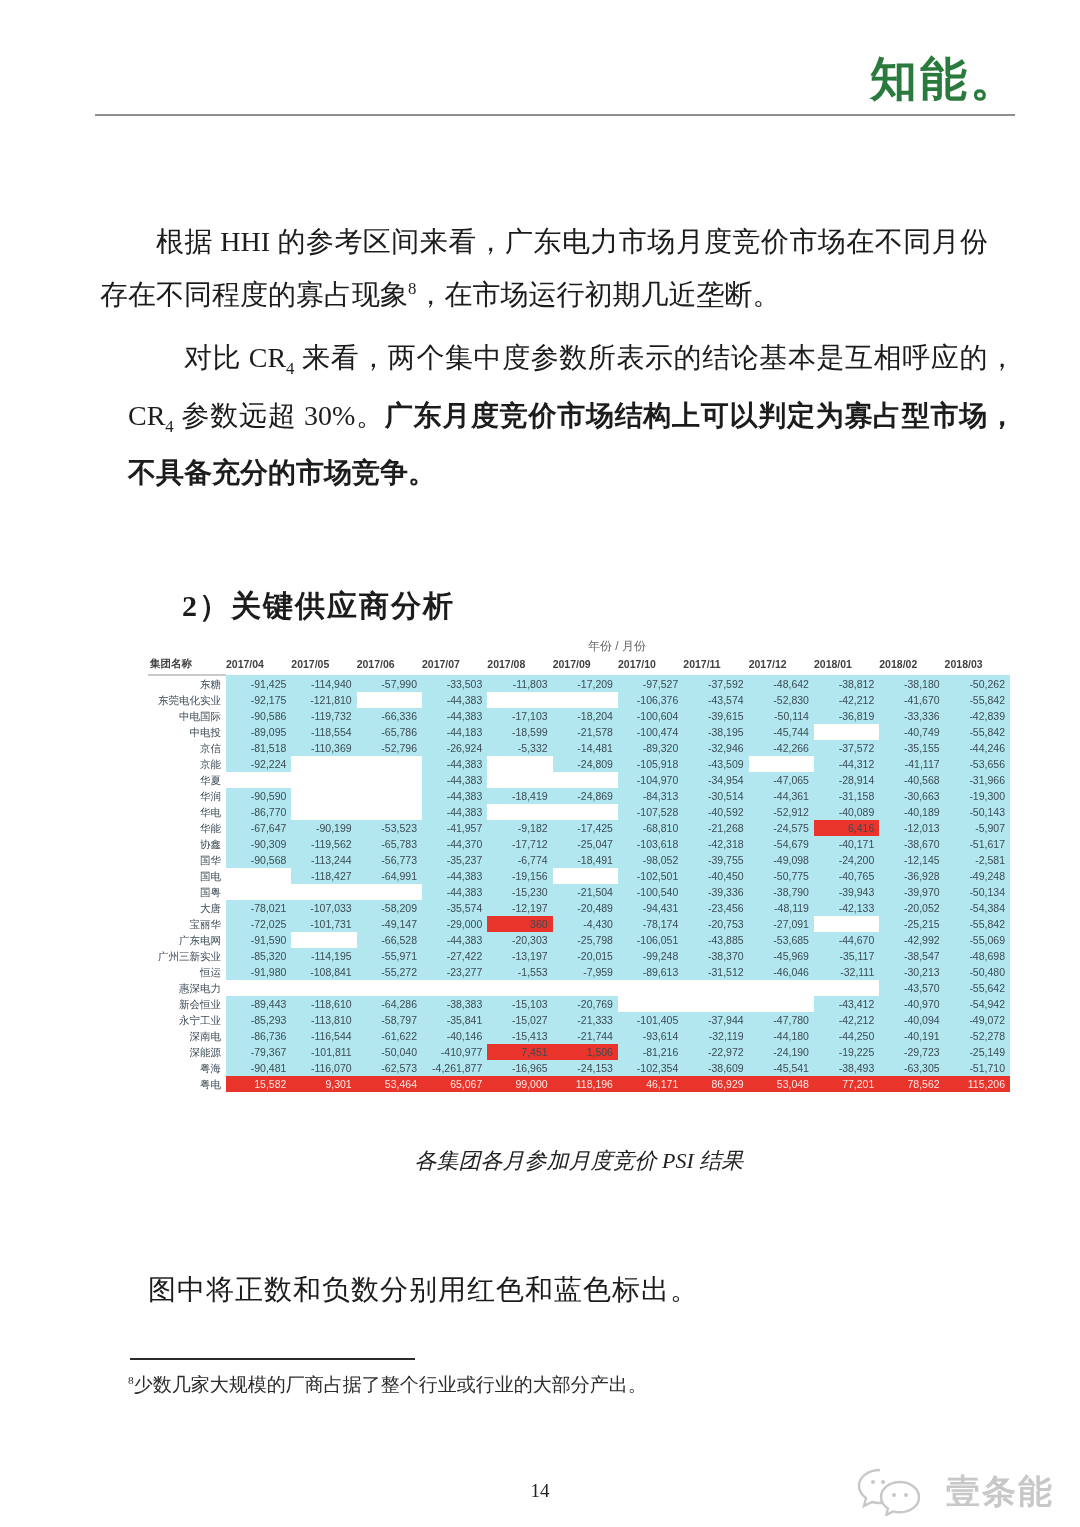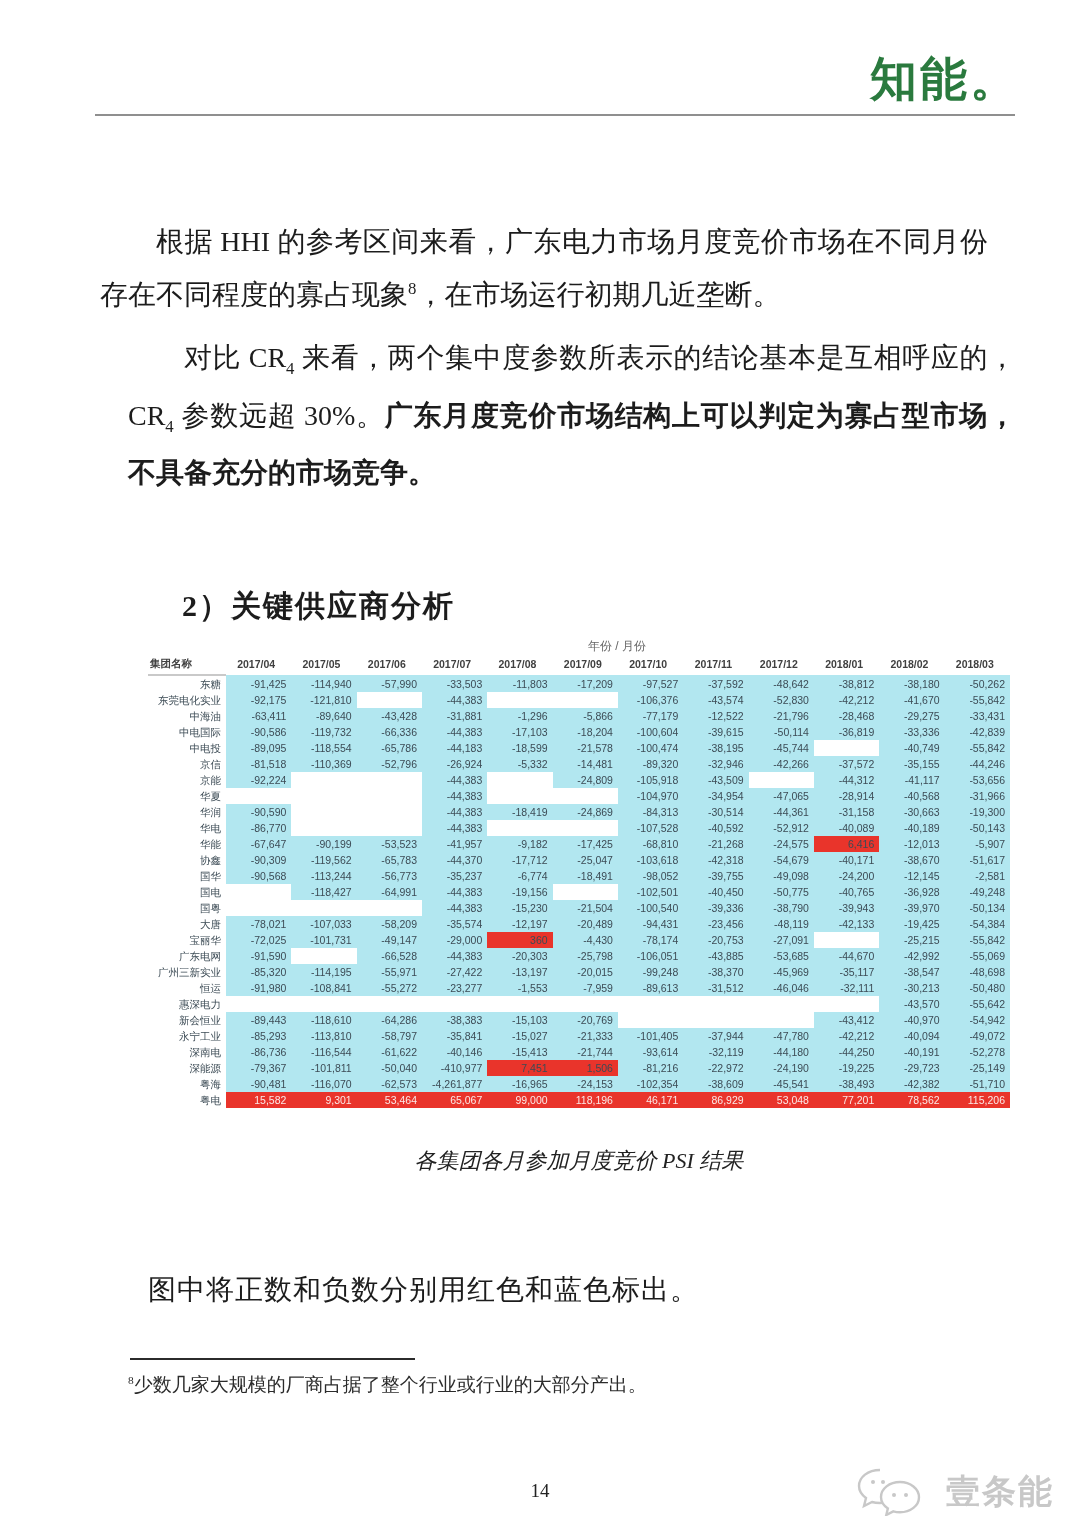--- a/index.html
+++ b/index.html
@@ -34,21 +34,21 @@
 
   
   .table-wrap {
     position:absolute; left:148px; top:638px; width:862px;
     font-family:"Liberation Sans","DejaVu Sans",sans-serif;
   }
   .axis-label { padding-left:76px; text-align:center; font-size:12px; color:#666; height:18px; }
   table.psi { border-collapse:collapse; table-layout:fixed; width:862px; }
   table.psi th {
     font-size:10.5px; font-weight:bold; color:#404040;
-    text-align:center; padding:0 5px 3px 0; height:15px; white-space:nowrap;
+    text-align:left; padding:0 5px 3px 0; height:15px; white-space:nowrap;
   }
   table.psi th.name-h { text-align:left; padding-left:2px; border-bottom:2px solid #c9c9c9; }
   table.psi td {
     font-size:10.5px; height:16px; line-height:16px;
     padding:0 5px 0 0; text-align:right; color:#3c4b55; white-space:nowrap;
   }
   td.name { text-align:left; padding-left:2px; color:#333; background:#fff;margin-top:28px; }
   td.neg  { background:#b2e7f0; }
   td.pos  { background:#e9342b; color:#ffffff; }
   td.blank{ background:#ffffff; }
@@ -134,35 +134,20 @@
             <td class="blank"></td>
             <td class="blank"></td>
             <td class="neg">-106,376</td>
             <td class="neg">-43,574</td>
             <td class="neg">-52,830</td>
             <td class="neg">-42,212</td>
             <td class="neg">-41,670</td>
             <td class="neg">-55,842</td>
           </tr>
           <tr>
-            <td class="name">中海油</td>
-            <td class="neg">-63,411</td>
-            <td class="neg">-89,640</td>
-            <td class="neg">-43,428</td>
-            <td class="neg">-31,881</td>
-            <td class="neg">-1,296</td>
-            <td class="neg">-5,866</td>
-            <td class="neg">-77,179</td>
-            <td class="neg">-12,522</td>
-            <td class="neg">-21,796</td>
-            <td class="neg">-28,468</td>
-            <td class="neg">-29,275</td>
-            <td class="neg">-33,431</td>
-          </tr>
-          <tr>
             <td class="name">中电国际</td>
             <td class="neg">-90,586</td>
             <td class="neg">-119,732</td>
             <td class="neg">-66,336</td>
             <td class="neg">-44,383</td>
             <td class="neg">-17,103</td>
             <td class="neg">-18,204</td>
             <td class="neg">-100,604</td>
             <td class="neg">-39,615</td>
             <td class="neg">-50,114</td>
@@ -340,21 +325,21 @@
             <td class="neg">-78,021</td>
             <td class="neg">-107,033</td>
             <td class="neg">-58,209</td>
             <td class="neg">-35,574</td>
             <td class="neg">-12,197</td>
             <td class="neg">-20,489</td>
             <td class="neg">-94,431</td>
             <td class="neg">-23,456</td>
             <td class="neg">-48,119</td>
             <td class="neg">-42,133</td>
-            <td class="neg">-19,425</td>
+            <td class="neg">-20,052</td>
             <td class="neg">-54,384</td>
           </tr>
           <tr>
             <td class="name">宝丽华</td>
             <td class="neg">-72,025</td>
             <td class="neg">-101,731</td>
             <td class="neg">-49,147</td>
             <td class="neg">-29,000</td>
             <td class="pos">360</td>
             <td class="neg">-4,430</td>
@@ -490,21 +475,21 @@
             <td class="neg">-90,481</td>
             <td class="neg">-116,070</td>
             <td class="neg">-62,573</td>
             <td class="neg">-4,261,877</td>
             <td class="neg">-16,965</td>
             <td class="neg">-24,153</td>
             <td class="neg">-102,354</td>
             <td class="neg">-38,609</td>
             <td class="neg">-45,541</td>
             <td class="neg">-38,493</td>
-            <td class="neg">-42,382</td>
+            <td class="neg">-63,305</td>
             <td class="neg">-51,710</td>
           </tr>
           <tr class="total">
             <td class="name">粤电</td>
             <td class="pos">15,582</td>
             <td class="pos">9,301</td>
             <td class="pos">53,464</td>
             <td class="pos">65,067</td>
             <td class="pos">99,000</td>
             <td class="pos">118,196</td>

